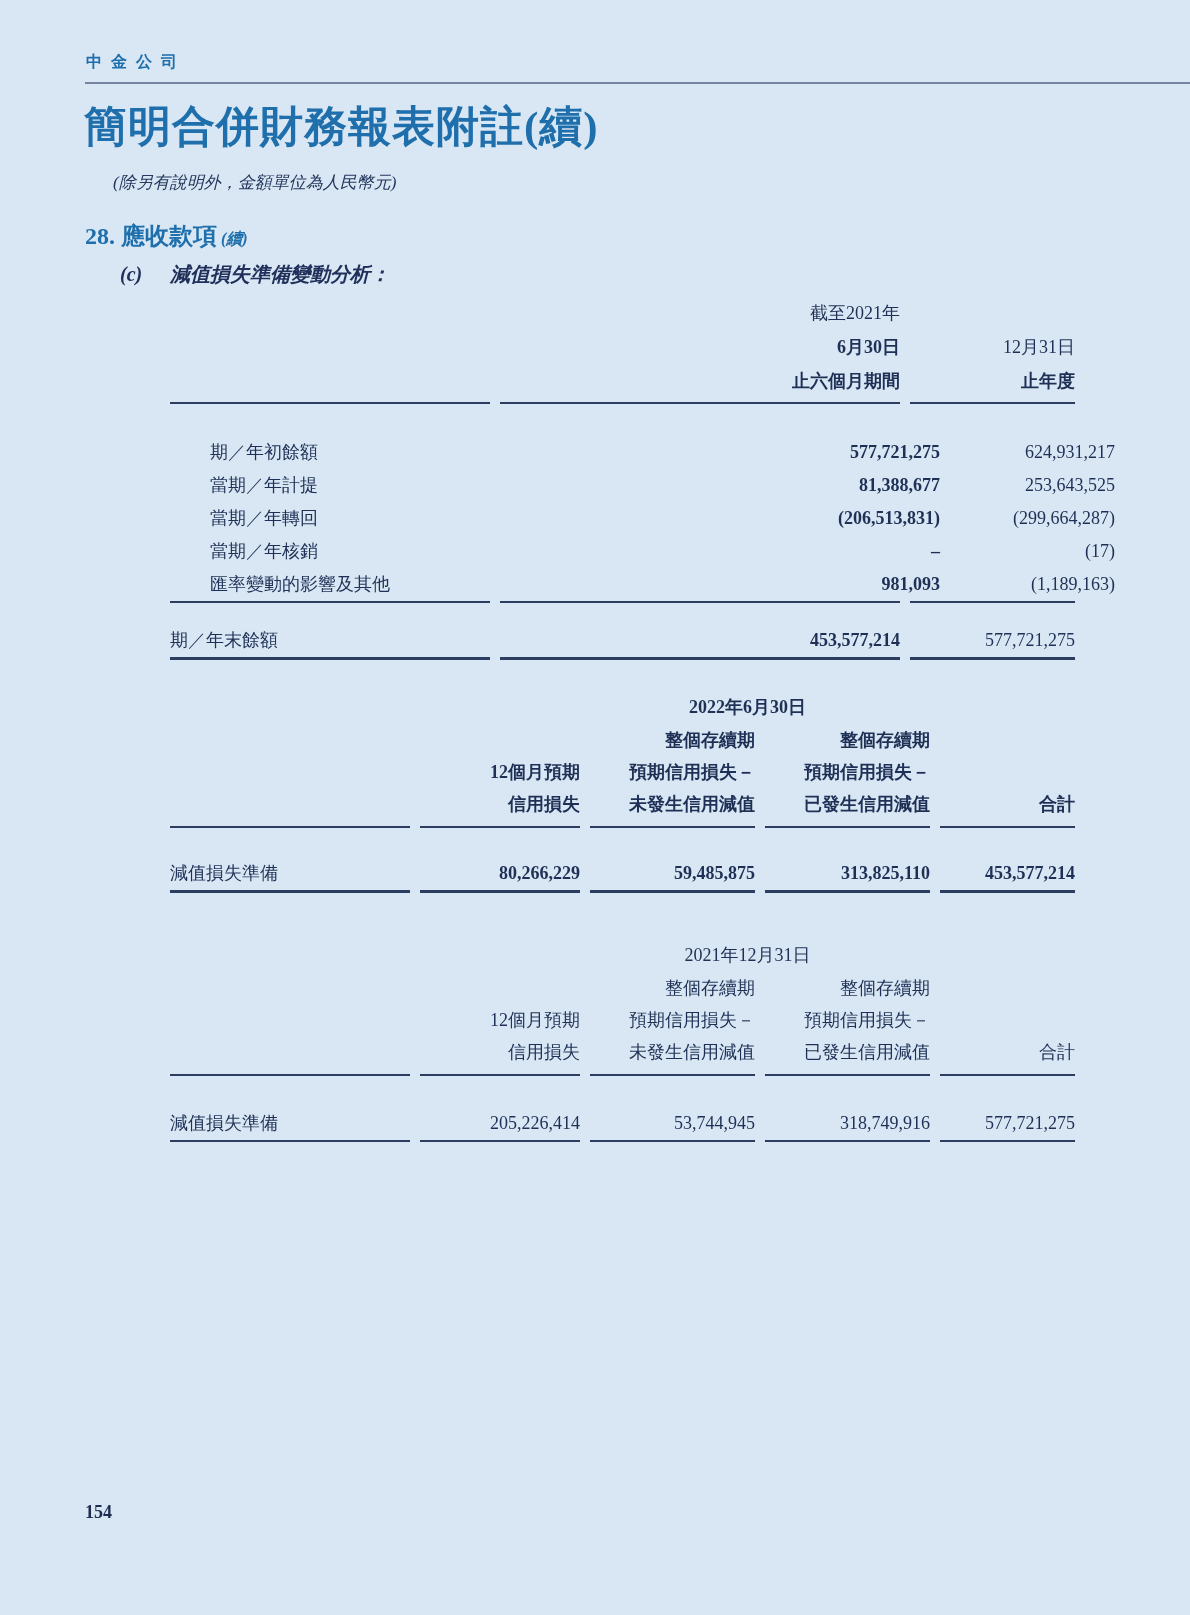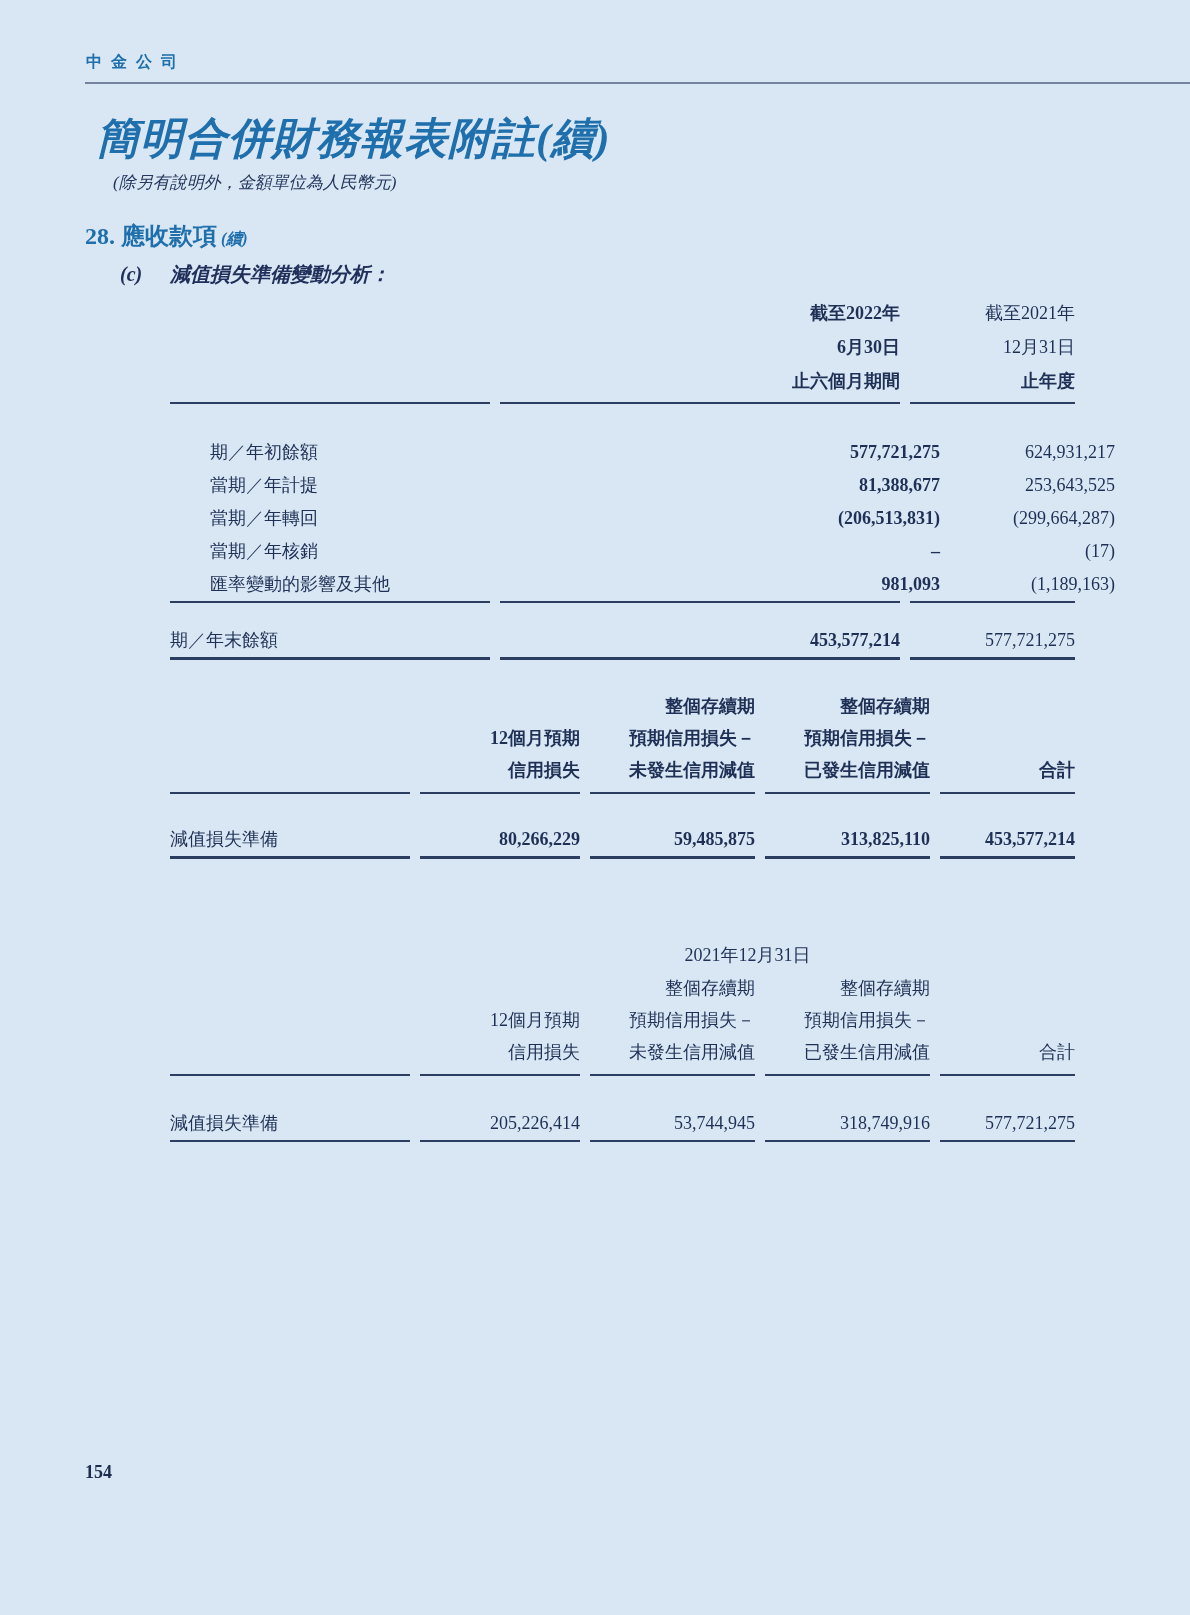--- a/index.html
+++ b/index.html
@@ -49,42 +49,41 @@
   .rule.thick .cell{border-top:3px solid #2c3e60;}
   .spacer32{height:32px;}
   .spacer30{height:30px;}
   .spacer28{height:28px;}
   .spacer20{height:20px;}
   .pad4{height:4px;}
   .pad6{height:6px;}
   .ecl-title{grid-column:2/6;text-align:center;line-height:34px;}
   .t2 .g-row.hd{line-height:32px;}
   .page-num{
-    left:85px;top:1462px;font-size:18px;font-weight:bold;color:#1c2c4e;
+    left:85px;top:1502px;font-size:18px;font-weight:bold;color:#1c2c4e;
   }
 </style>
 </head>
 <body>
 
 <div class="abs brand">中金公司</div>
 <div class="abs brand-rule"></div>
-<h1 class="abs doc-title" style="margin:12px;font-style:italic;">簡明合併財務報表附註(續)</h1>
+<h1 class="abs doc-title" style="margin:0;">簡明合併財務報表附註(續)</h1>
 <div class="abs doc-subtitle">(除另有說明外，金額單位為人民幣元)</div>
 
 <div class="abs section-line">
   <span class="section-num">28.</span><span>應收款項</span><span class="section-cont">(續)</span>
 </div>
 <div class="abs sub-line">
   <span class="sub-label">(c)</span><span>減值損失準備變動分析：</span>
 </div>
 
 <div class="tbl t1" style="top:296px;">
   <div class="g-row h-line b">
     <div class="cell"></div>
-    <div class="cell rt">截至2022年</div>
     <div class="cell rt" style="font-weight:normal;">截至2021年</div>
   </div>
   <div class="g-row h-line b">
     <div class="cell"></div>
     <div class="cell rt">6月30日</div>
     <div class="cell rt" style="font-weight:normal;">12月31日</div>
   </div>
   <div class="g-row h-line b">
     <div class="cell"></div>
     <div class="cell rt">止六個月期間</div>
@@ -135,20 +134,24 @@
     <div class="cell num">577,721,275</div>
   </div>
   <div class="g-row rule thick">
       <div class="cell"></div>
       <div class="cell"></div>
       <div class="cell"></div>
     </div>
 </div>
 
 <div class="tbl t2" style="top:690px;">
+  <div class="g-row">
+    <div class="cell"></div>
+    <div class="cell ecl-title b">2022年6月30日</div>
+  </div>
   <div class="g-row hd b">
     <div class="cell"></div>
       <div class="cell"></div>
     <div class="cell rt">整個存續期</div>
     <div class="cell rt">整個存續期</div>
     <div class="cell"></div>
   </div>
   <div class="g-row hd b">
     <div class="cell"></div>
     <div class="cell rt">12個月預期</div>

